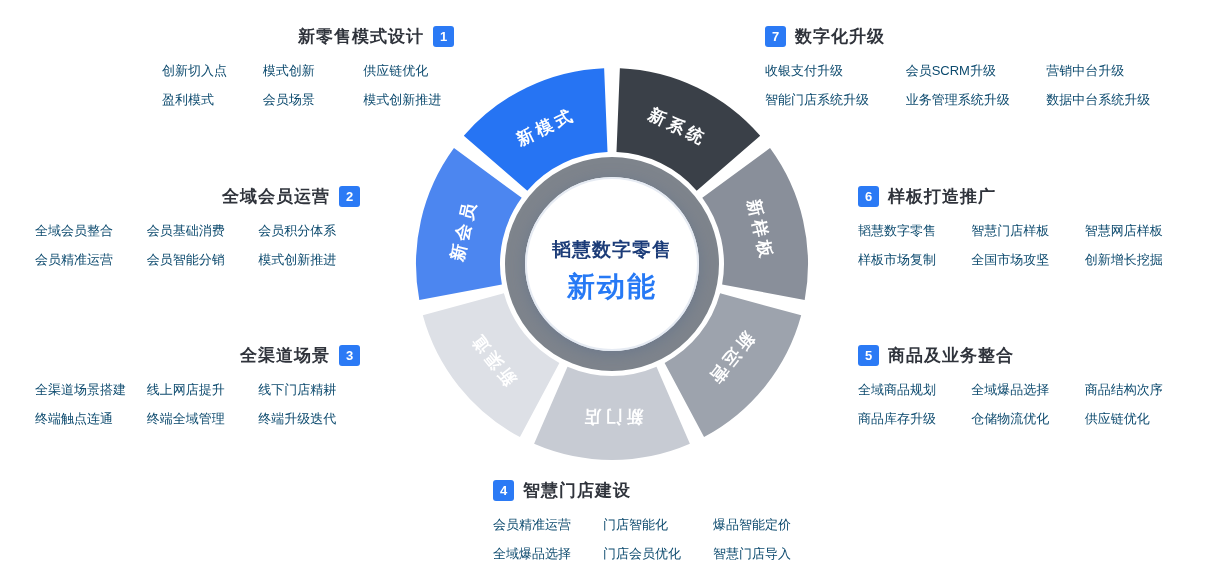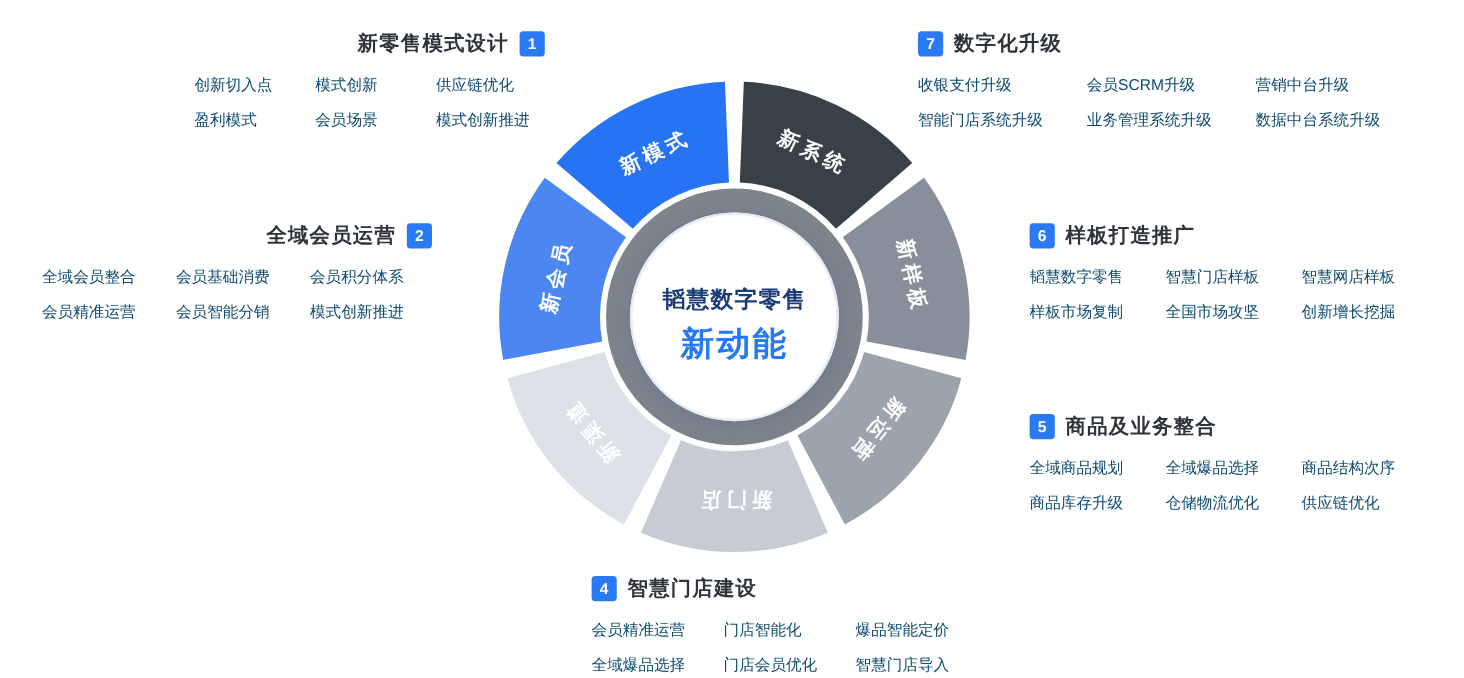--- a/index.html
+++ b/index.html
@@ -67,20 +67,34 @@
         <span class="title-text">全域会员运营</span>
         <span class="badge">2</span>
       </div>
       <div class="items">
         <span class="item">全域会员整合</span>
         <span class="item">会员基础消费</span>
         <span class="item">会员积分体系</span>
         <span class="item">会员精准运营</span>
         <span class="item">会员智能分销</span>
         <span class="item">模式创新推进</span>
+      </div>
+    </div>
+  <div class="sec sec-2 align-right">
+      <div class="title-row">
+        <span class="title-text">全渠道场景</span>
+        <span class="badge">3</span>
+      </div>
+      <div class="items">
+        <span class="item">全渠道场景搭建</span>
+        <span class="item">线上网店提升</span>
+        <span class="item">线下门店精耕</span>
+        <span class="item">终端触点连通</span>
+        <span class="item">终端全域管理</span>
+        <span class="item">终端升级迭代</span>
       </div>
     </div>
   <div class="sec sec-3 align-left">
       <div class="title-row">
         <span class="badge">4</span>
         <span class="title-text">智慧门店建设</span>
       </div>
       <div class="items">
         <span class="item">会员精准运营</span>
         <span class="item">门店智能化</span>

